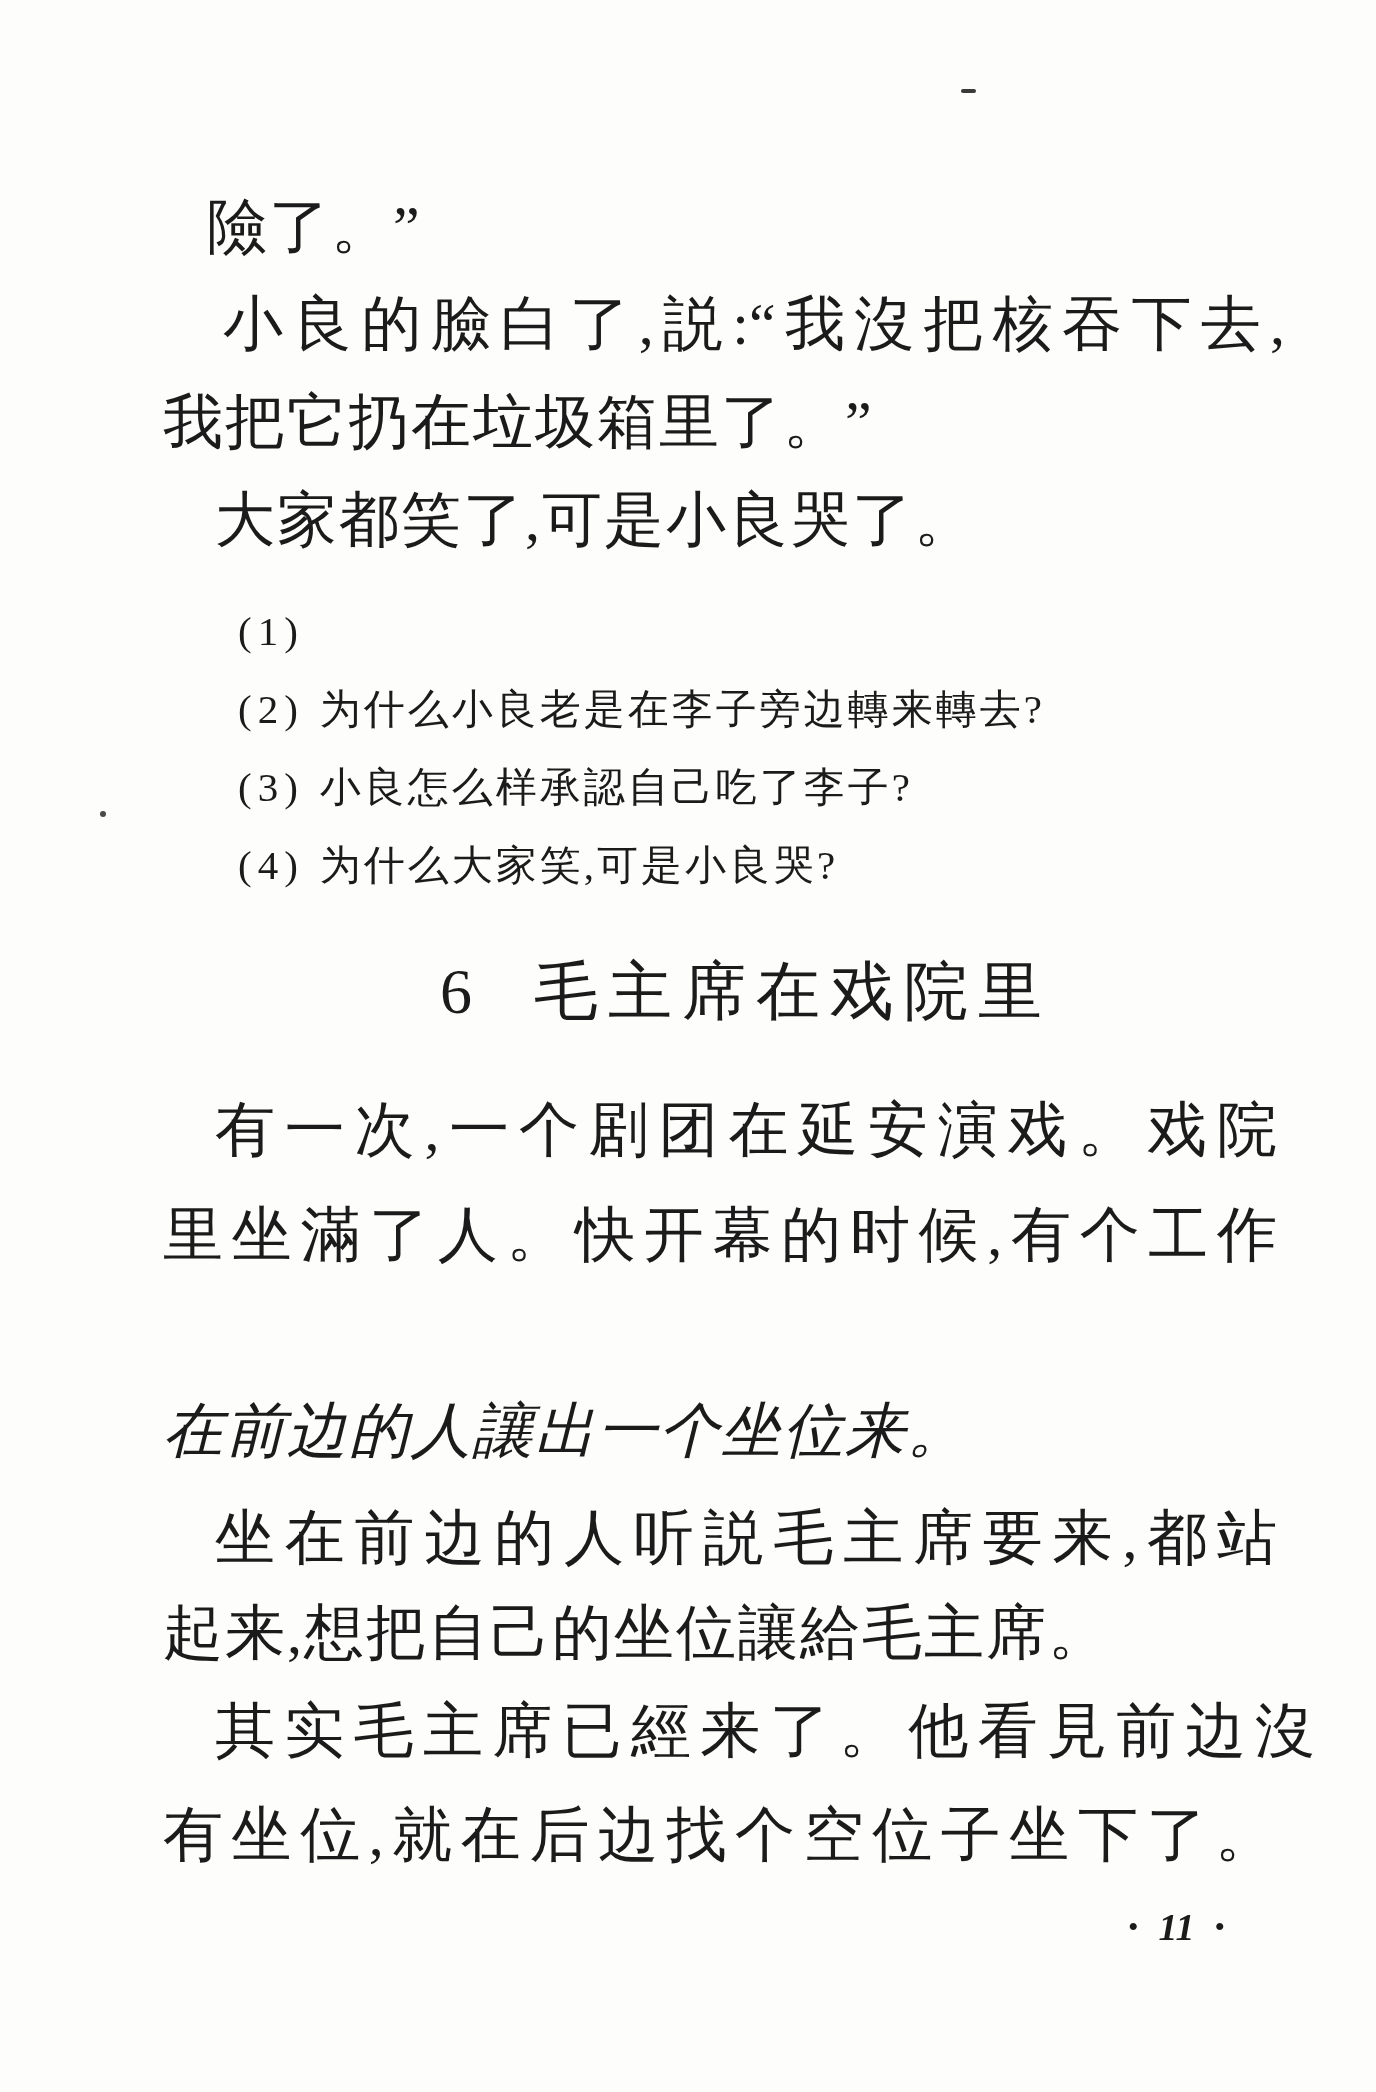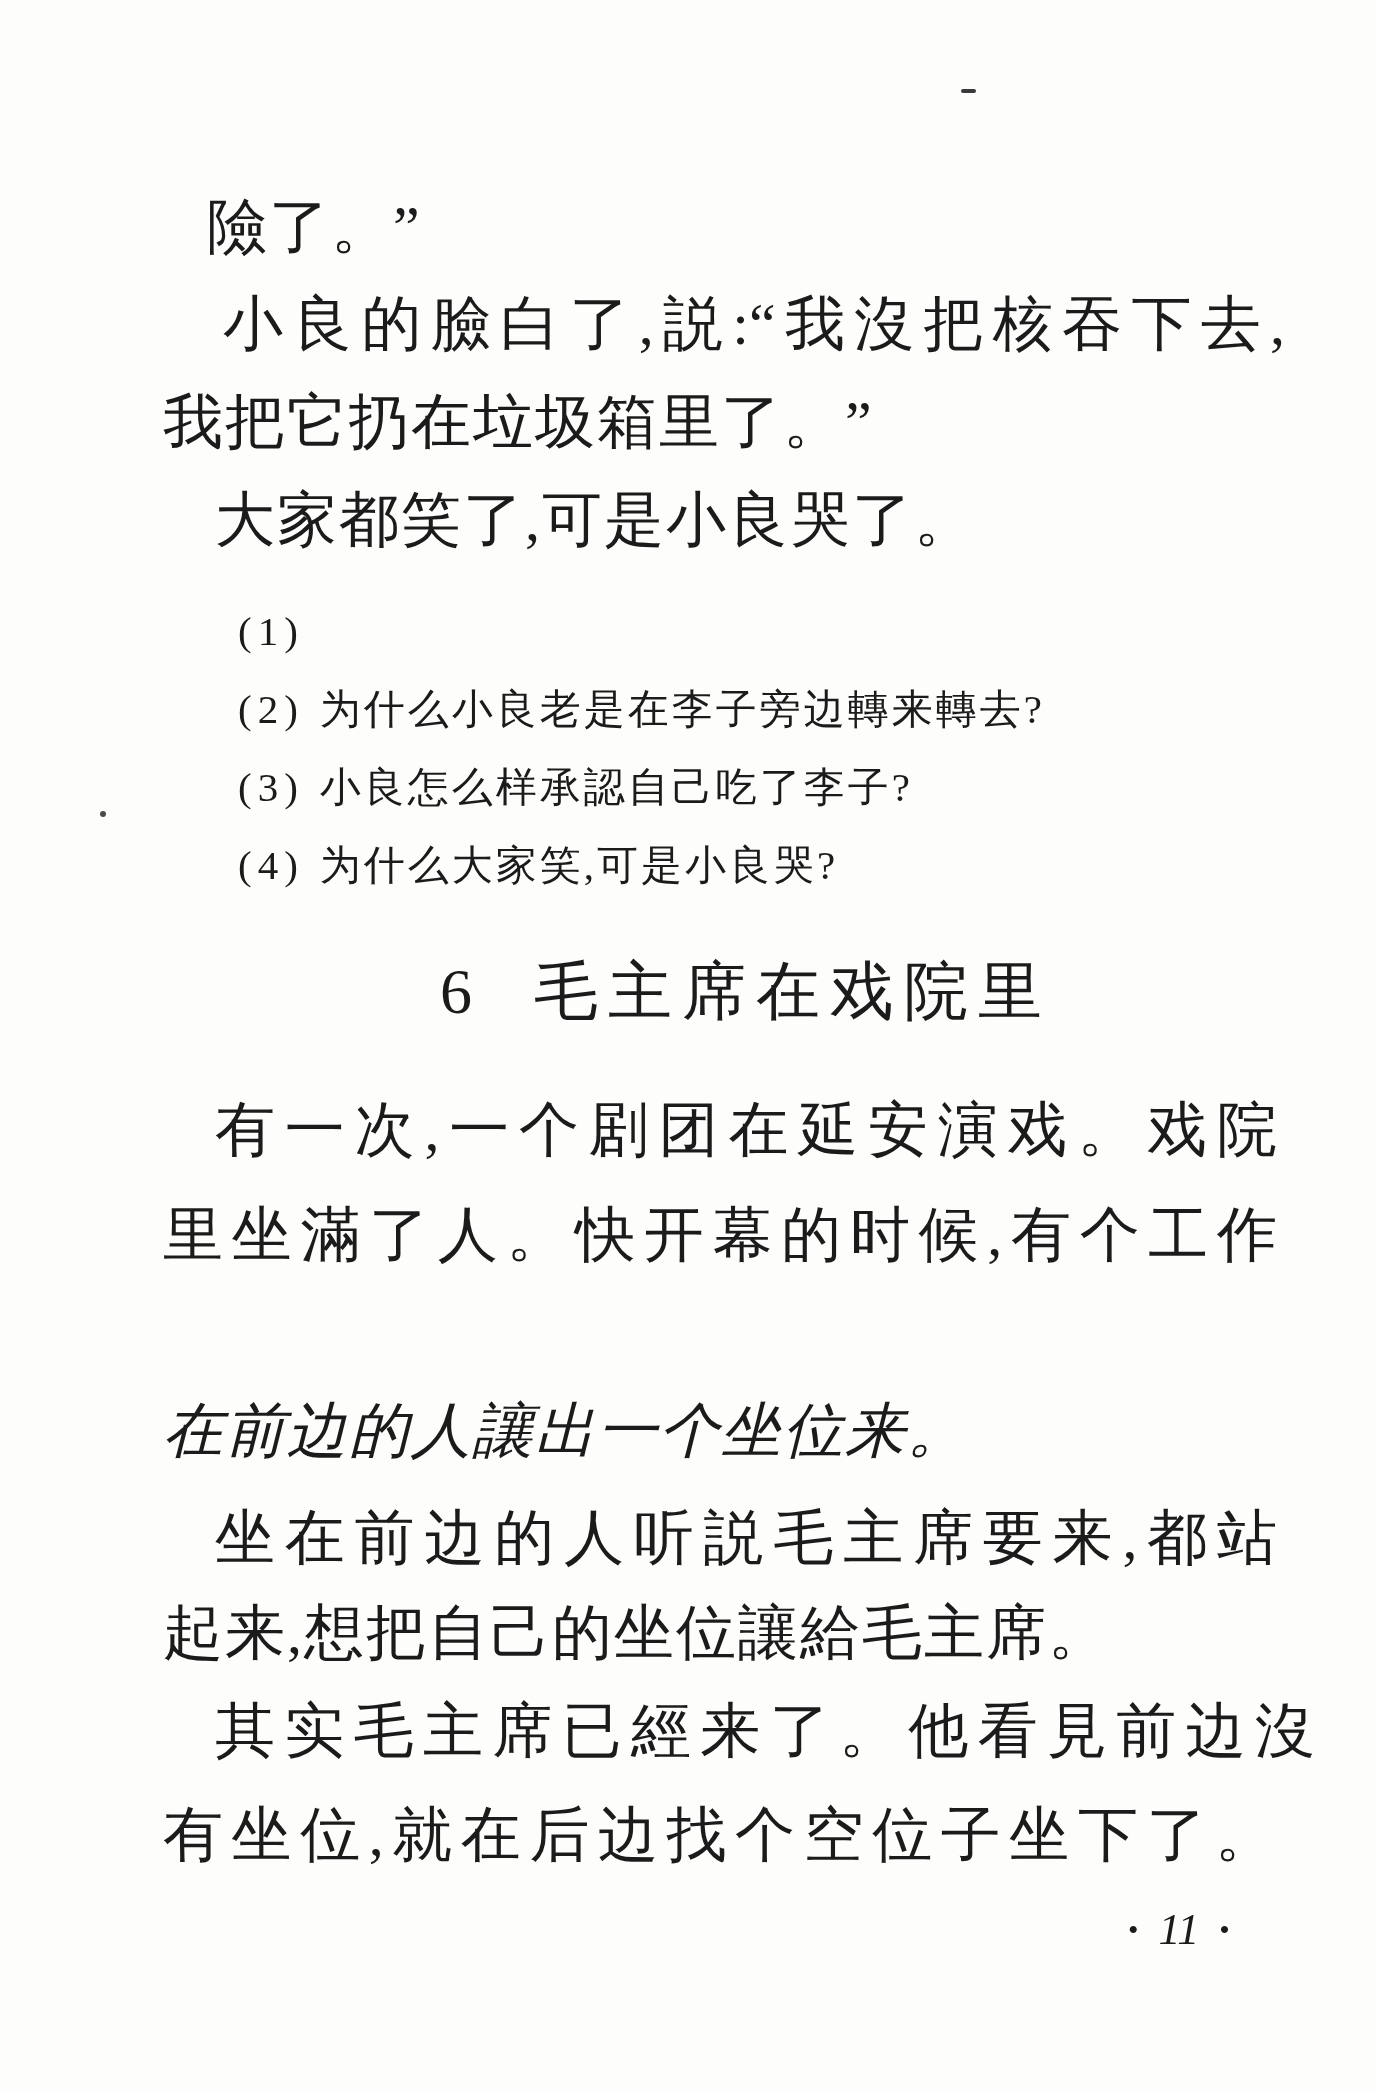--- a/index.html
+++ b/index.html
@@ -71,22 +71,22 @@
   
   .footer{
     position:absolute;
     top:1908px;left:1128px;
     display:flex;
     align-items:center;
     gap:20px;
   }
   .footer .dot{font-size:30px;line-height:1;}
   .footer .pnum{
-    font-size:44px;
-    font-weight:normal;
+    font-size:38px;
+    font-weight:bold;
     font-style:italic;
     line-height:1;
   }
   
   .mark-dash{
     position:absolute;
     top:89px;left:961px;
     width:15px;height:4px;
     background:#3a3a3a;
     border-radius:2px;

